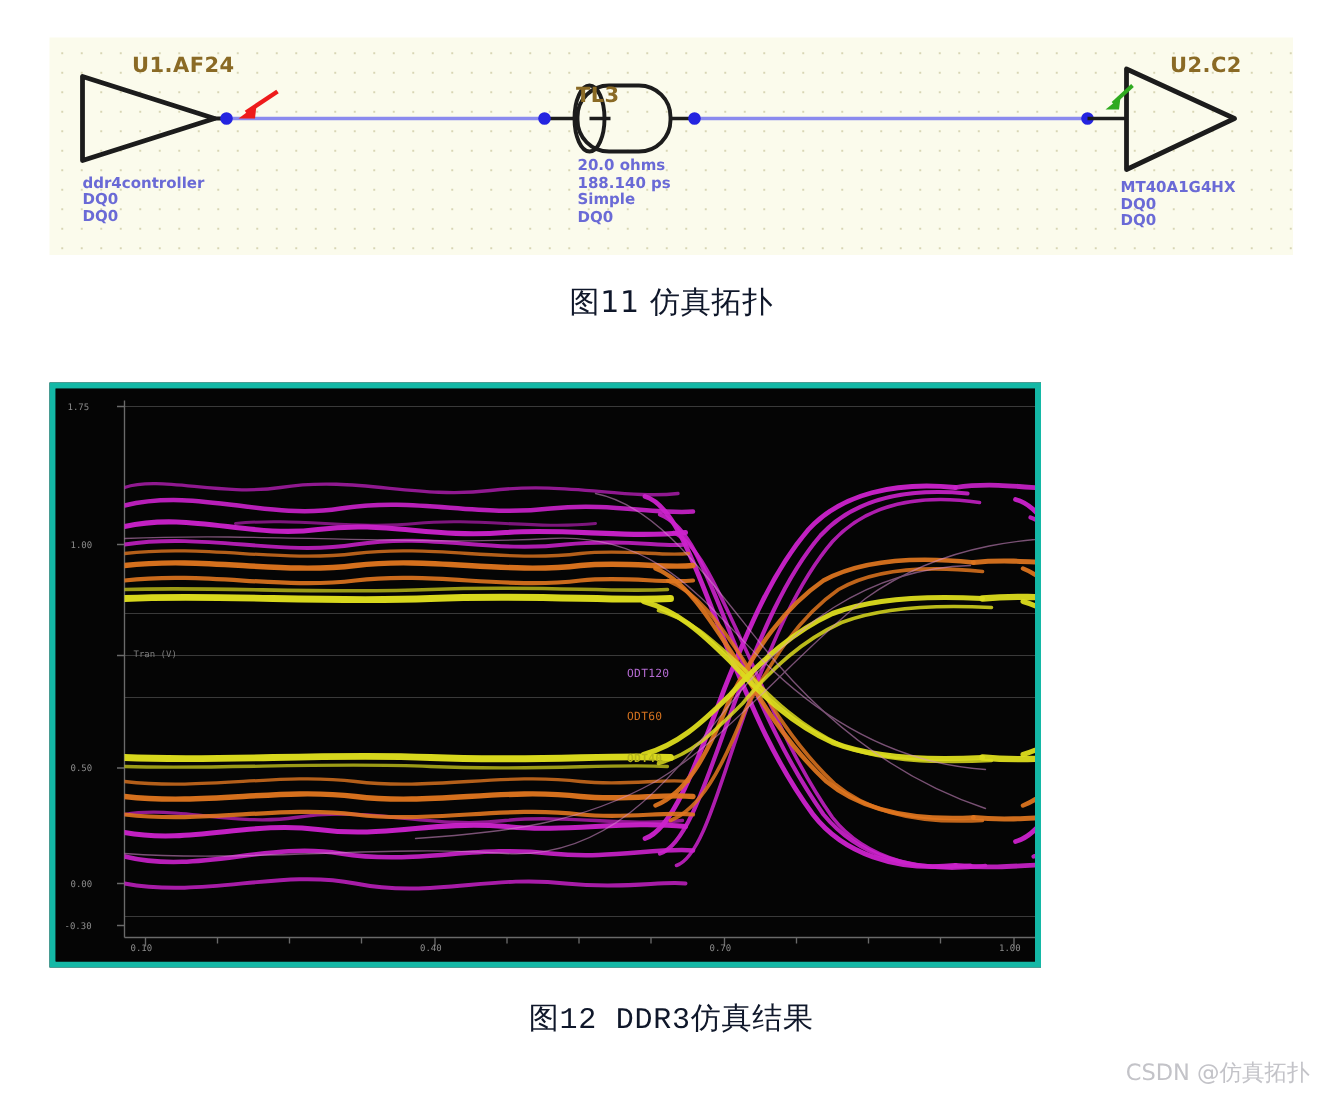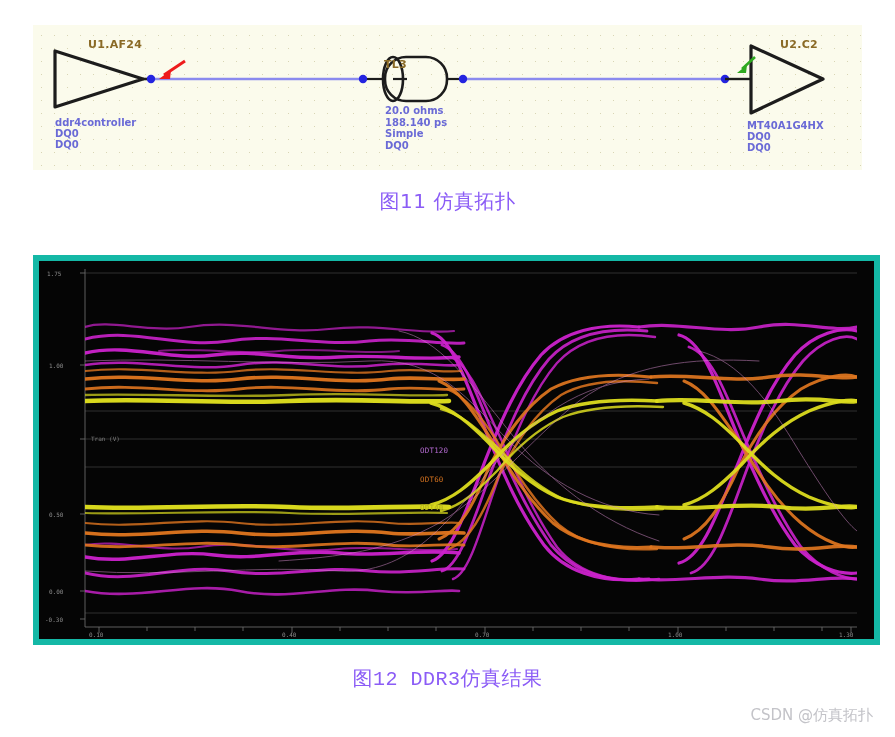--- a/index.html
+++ b/index.html
@@ -33,42 +33,42 @@
   .sch-svg { position: absolute; left: 0; top: 0; }
 
   .sch-label {
     position: absolute;
     font-family: "DejaVu Sans", sans-serif;
     font-weight: bold;
     font-size: 11px;
     white-space: pre;
     line-height: 11px;
   }
-  .ref-des { color: #8a6a25; letter-spacing: .3px; font-size: 11px; }
+  .ref-des { color: #8a6a25; letter-spacing: .3px; font-size: 14px; }
   .part-text { color: #6a6ad6; font-size: 10px; line-height: 11.5px; }
 
   .cap {
     position: absolute;
     width: 100%;
     text-align: center;
-    color: #8b5cf6;
+    color: #0f172a;
     font-size: 20px;
     font-family: "DejaVu Sans", "Liberation Sans", sans-serif;
     letter-spacing: .5px;
   }
 
   
   .eye-panel {
     position: absolute;
     left: 33px;
     top: 255px;
-    width: 847px;
+    width: 661px;
     height: 390px;
     background: #050505;
-    border: 6px solid #14b8a6;
+    border: 4px solid #14b8a6;
     box-sizing: border-box;
     overflow: hidden;
     padding-left: 36px;
   }
   .eye-svg { position: absolute; left: 0; top: 0; }
 
   .eye-legend {
     position: absolute;
     left: 381px;
     top: 166px;

